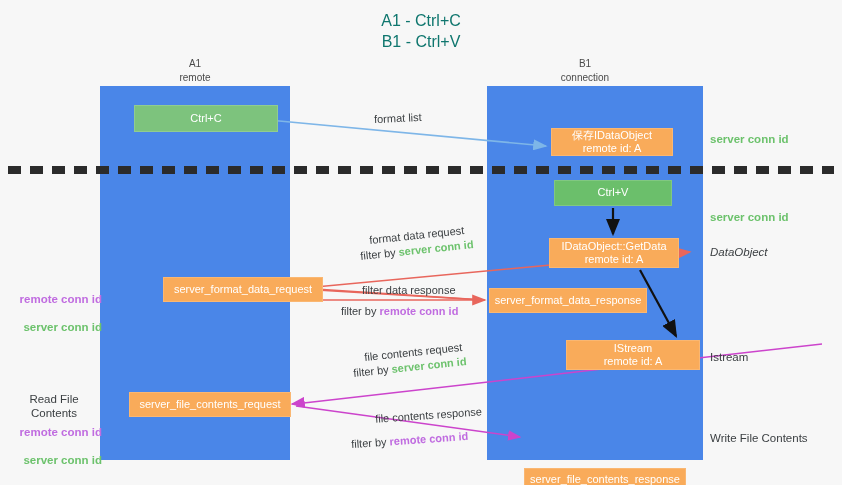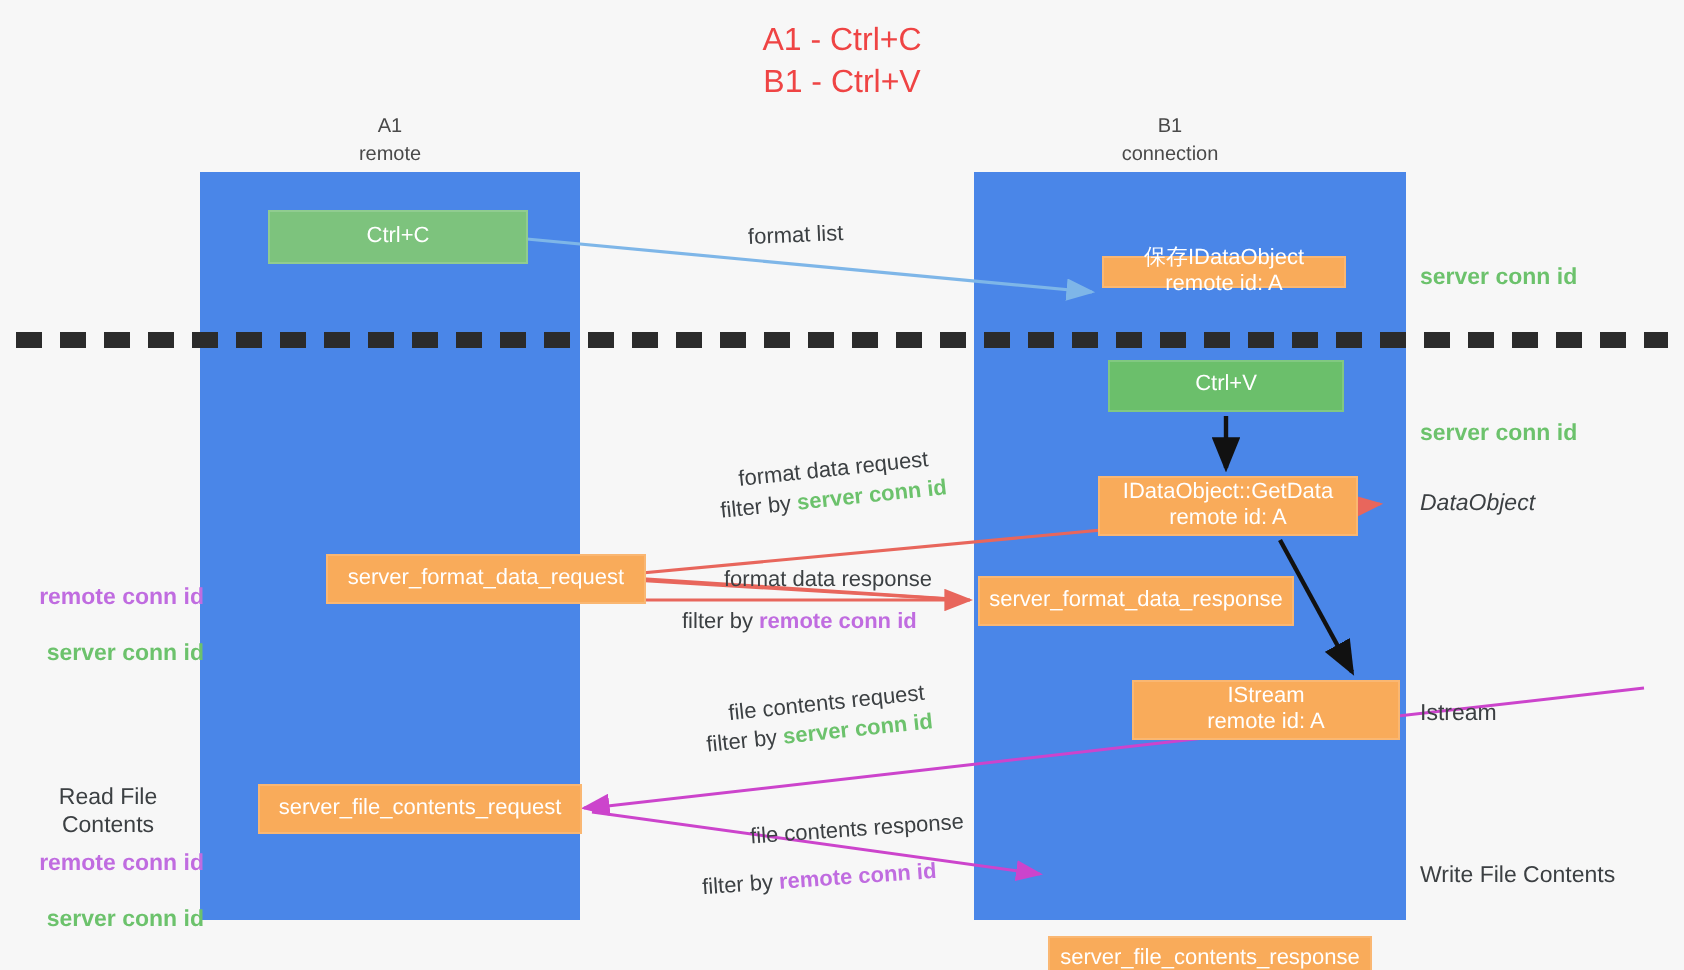--- a/index.html
+++ b/index.html
@@ -23,21 +23,21 @@
   }
   .abs { position: absolute; }
 
   
   #title {
     left: 0; top: 10px;
     width: 842px;
     text-align: center;
     font-size: 16px;
     line-height: 21px;
-    color: #ef4444;
+    color: #0f766e;
     white-space: pre-line;
   }
 
   
   .col-head {
     text-align: center;
     font-size: 10px;
     line-height: 14px;
     color: #4a4a4a;
     white-space: pre-line;
@@ -61,23 +61,23 @@
     justify-content: center;
     color: #ffffff;
     font-size: 11px;
     line-height: 13.5px;
     text-align: center;
     border: 1px solid rgba(255,255,255,0.15);
   }
   .box .l2 { font-size: 11px; }
   .box-orange { background: #f9ab5a; }
 
-  #box-ctrlc  { left: 134px; top: 105px; width: 130px; height: 27px; background:#7dc37d; }
+  #box-ctrlc  { left: 134px; top: 105px; width: 144px; height: 27px; background:#7dc37d; }
   #box-ctrlv  { left: 554px; top: 180px; width: 118px; height: 26px; background:#6bbf6b;text-align:center; }
-  #box-idataobject { left: 551px; top: 128px; width: 122px; height: 16px; }
+  #box-idataobject { left: 551px; top: 128px; width: 122px; height: 28px; }
   #box-getdata     { left: 549px; top: 238px; width: 130px; height: 30px; }
   #box-istream     { left: 566px; top: 340px; width: 134px; height: 30px; }
   #box-sfdreq   { left: 129px; top: 277px; width: 160px; height: 25px; margin-left: 34px; }
   #box-sfdresp  { left: 489px; top: 288px; width: 158px; height: 25px; }
   #box-sfcreq   { left: 129px; top: 392px; width: 162px; height: 25px; }
   #box-sfcresp  { left: 524px; top: 424px; width: 162px; height: 23px; margin-top: 44px; }
 
   
   .side-label {
     font-size: 11.5px;
@@ -231,21 +231,21 @@
     <span>server_file_contents_response</span>
   </div>
 
   <div class="abs edge-label" id="el-format-list">format list</div>
 
   <div class="abs edge-label" id="el-fdr-1">format data request</div>
   <div class="abs edge-label" id="el-fdr-2">
     <span>filter by </span><span class="hl-green">server conn id</span>
   </div>
 
-  <div class="abs edge-label" id="el-fdresp-1">format data response</div>
+  <div class="abs edge-label" id="el-fdresp-1">filter data response</div>
   <div class="abs edge-label" id="el-fdresp-2">
     <span>filter by </span><span class="hl-purple">remote conn id</span>
   </div>
 
   <div class="abs edge-label" id="el-fcr-1">file contents request</div>
   <div class="abs edge-label" id="el-fcr-2">
     <span>filter by </span><span class="hl-green">server conn id</span>
   </div>
 
   <div class="abs edge-label" id="el-fcresp-1">file contents response</div>

